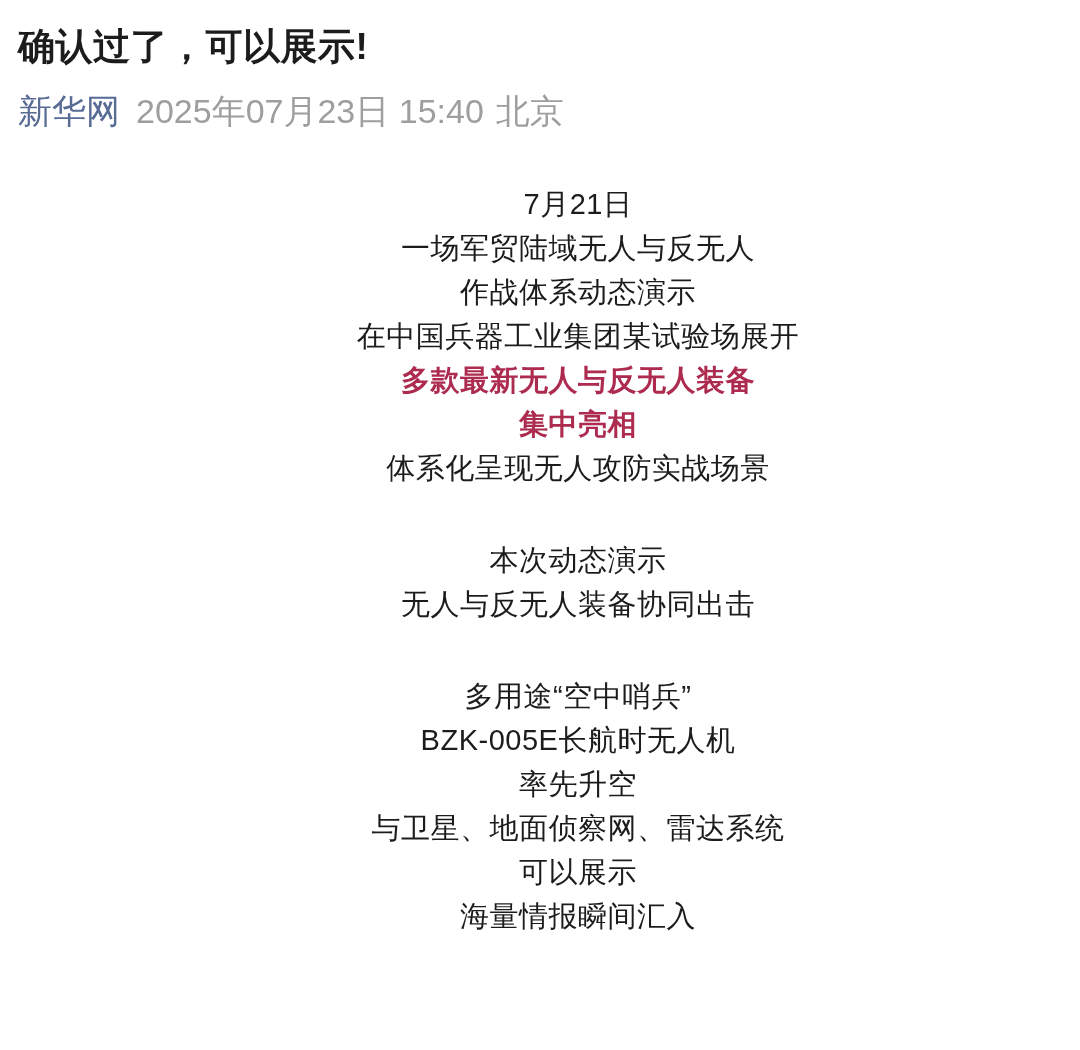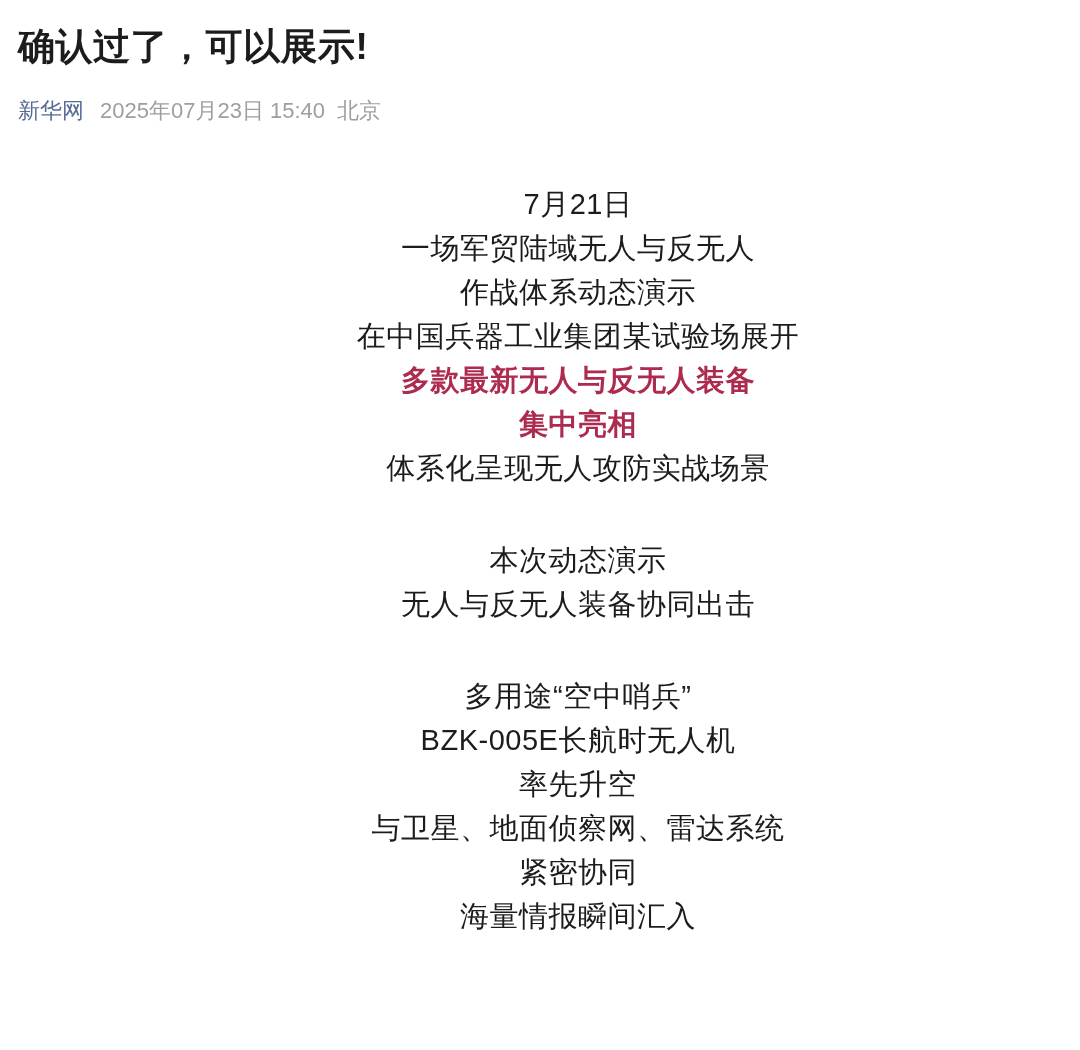--- a/index.html
+++ b/index.html
@@ -26,21 +26,21 @@
   .title {
     margin: 0;
     font-size: 37px;
     line-height: 46px;
     font-weight: 700;
     color: var(--text-color, #171717);
     letter-spacing: 0.5px;
   }
   .meta {
     margin-top: 26px;
-    font-size: 22px;
+    font-size: 34px;
     line-height: 30px;
     white-space: nowrap;
   }
   .source {
     color: var(--link-blue, #576b95);
     text-decoration: none;
     margin-right: 16px;
     cursor: pointer;
   }
   .date {
@@ -78,15 +78,15 @@
 <div class="page">
   <div class="header">
     <h1 class="title">确认过了，可以展示!</h1>
     <div class="meta">
       <a class="source">新华网</a><span class="date">2025年07月23日 15:40</span><span class="location">北京</span>
     </div>
   </div>
   <div class="article">
       <p class="para"><span class="line">7月21日</span><br><span class="line">一场军贸陆域无人与反无人</span><br><span class="line">作战体系动态演示</span><br><span class="line">在中国兵器工业集团某试验场展开</span><br><span class="line red-bold">多款最新无人与反无人装备</span><br><span class="line red-bold">集中亮相</span><br><span class="line">体系化呈现无人攻防实战场景</span></p>
       <p class="para"><span class="line">本次动态演示</span><br><span class="line">无人与反无人装备协同出击</span></p>
-      <p class="para"><span class="line">多用途“空中哨兵”</span><br><span class="line">BZK-005E长航时无人机</span><br><span class="line">率先升空</span><br><span class="line">与卫星、地面侦察网、雷达系统</span><br><span class="line">紧密协同</span><br><span class="line">海量情报瞬间汇入</span><br><br></p>
+      <p class="para"><span class="line">多用途“空中哨兵”</span><br><span class="line">BZK-005E长航时无人机</span><br><span class="line">率先升空</span><br><span class="line">与卫星、地面侦察网、雷达系统</span><br><span class="line">可以展示</span><br><span class="line">海量情报瞬间汇入</span><br><br></p>
     </div>
 </div>
 
 </body></html>

